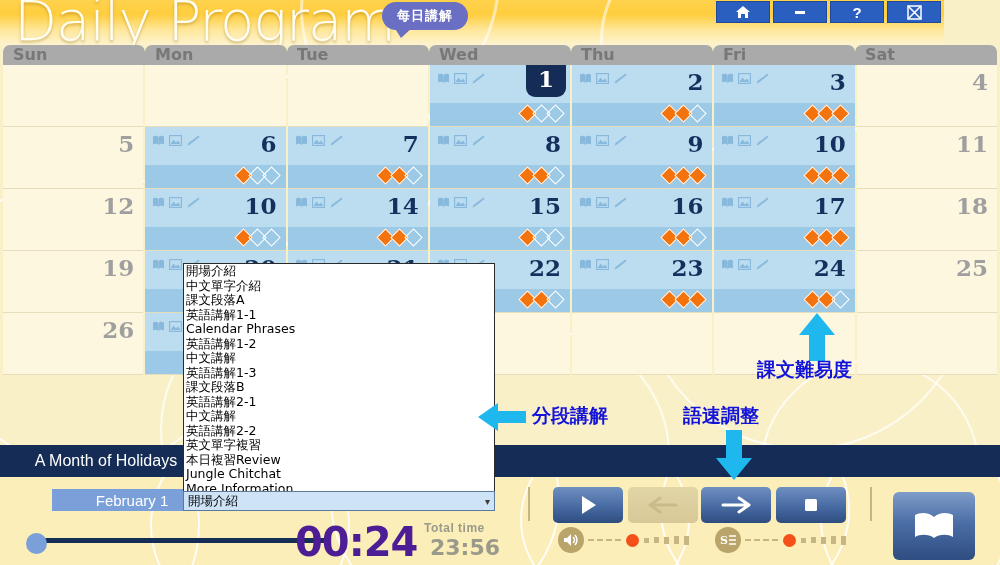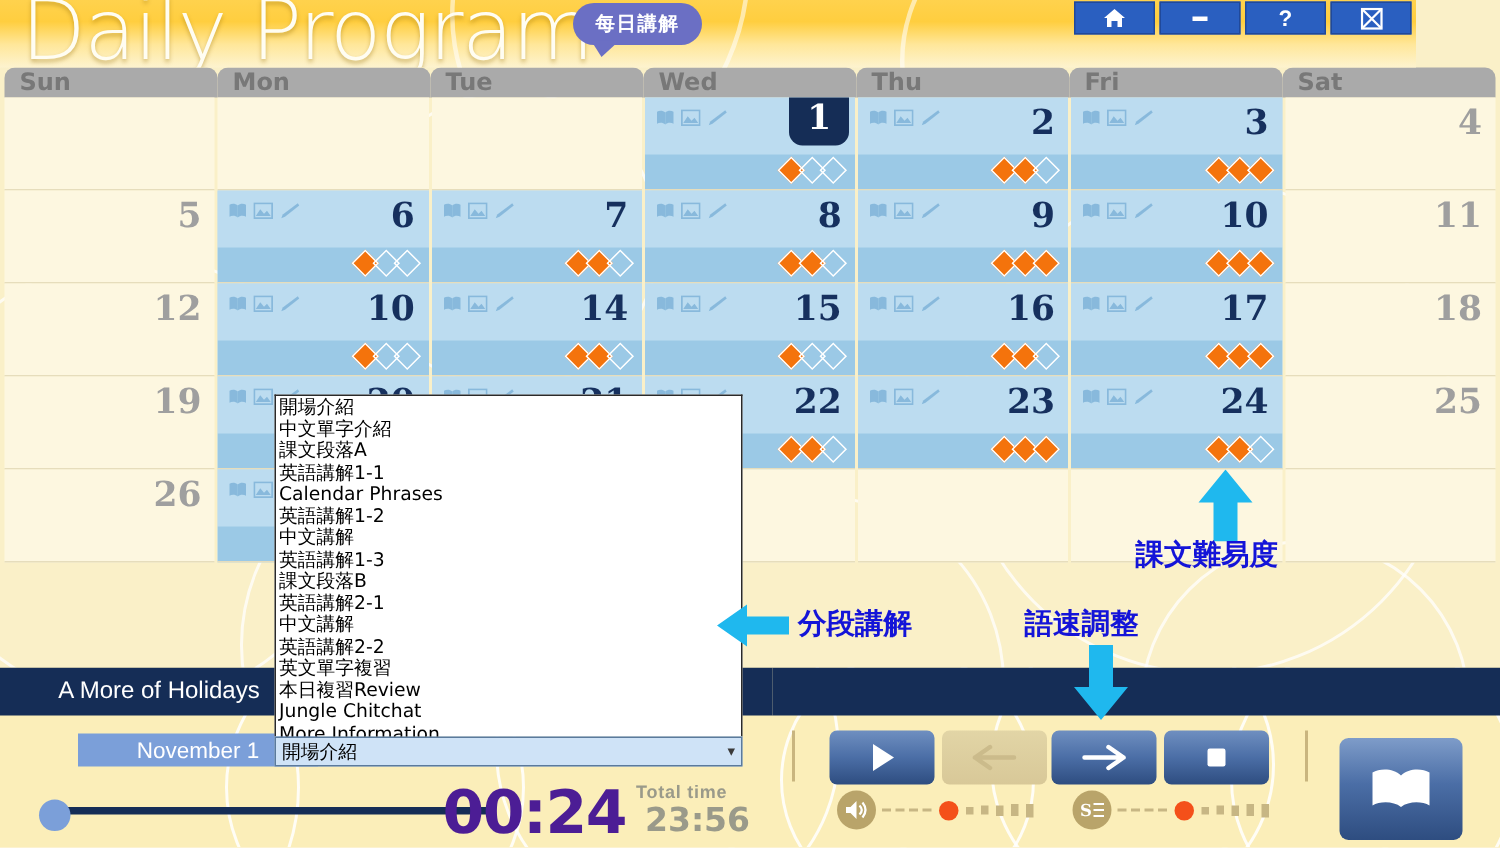--- a/index.html
+++ b/index.html
@@ -941,22 +941,22 @@
   <div class="botbar">
     <span class="circ" style="left:-60px; top:-50px; width:260px; height:260px;"></span>
     <span class="circ" style="left:150px; top:-20px; width:200px; height:200px;"></span>
     <span class="circ" style="left:330px; top:-60px; width:230px; height:230px;"></span>
     <span class="circ" style="left:520px; top:-10px; width:170px; height:170px;"></span>
     <span class="circ" style="left:660px; top:-30px; width:190px; height:190px;"></span>
     <span class="circ" style="left:820px; top:-20px; width:190px; height:190px;"></span>
 
     <div class="navybar"></div>
     <div class="navybar2"></div>
-    <div class="lesson-title">A More of Holidays</div>
-    <div class="date-chip">November 1</div>
+    <div class="lesson-title">A Month of Holidays</div>
+    <div class="date-chip">February 1</div>
 
     <div class="seek">
       <div class="track"></div>
       <div class="knob"></div>
     </div>
 
     <div class="curtime">00:24</div>
     <div class="tot-label">Total time</div>
     <div class="tot-time">23:56</div>
 

